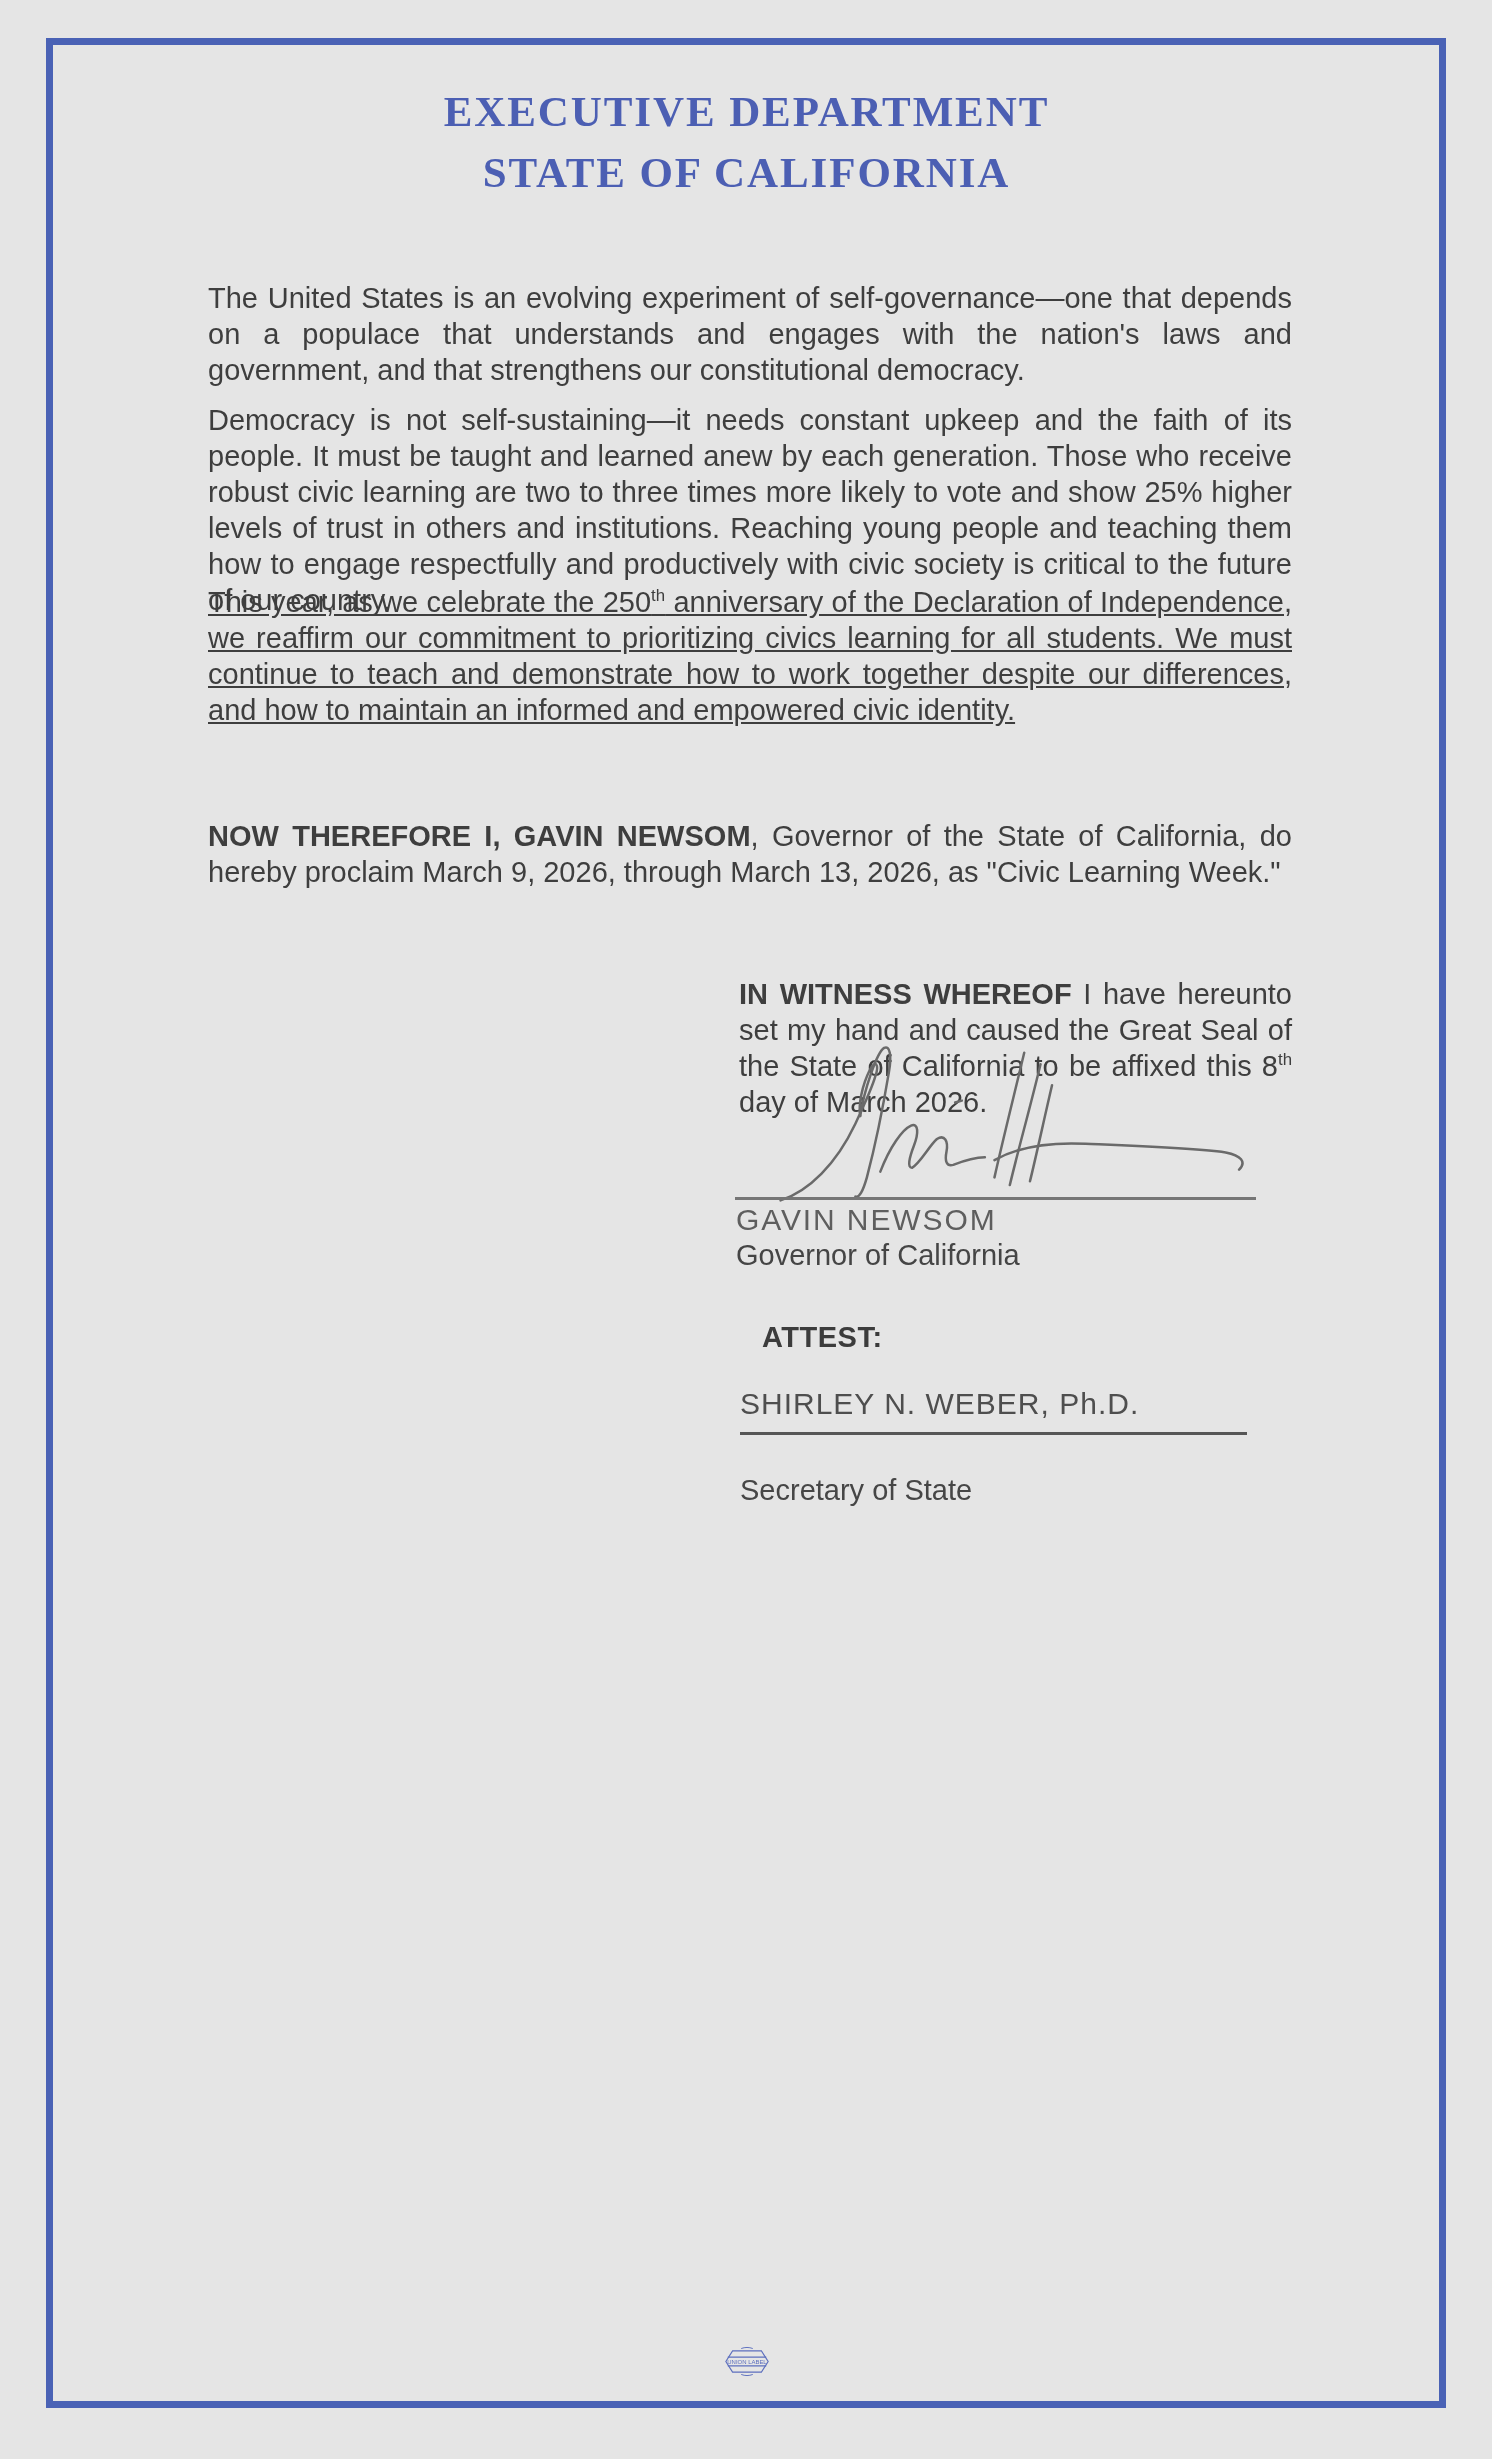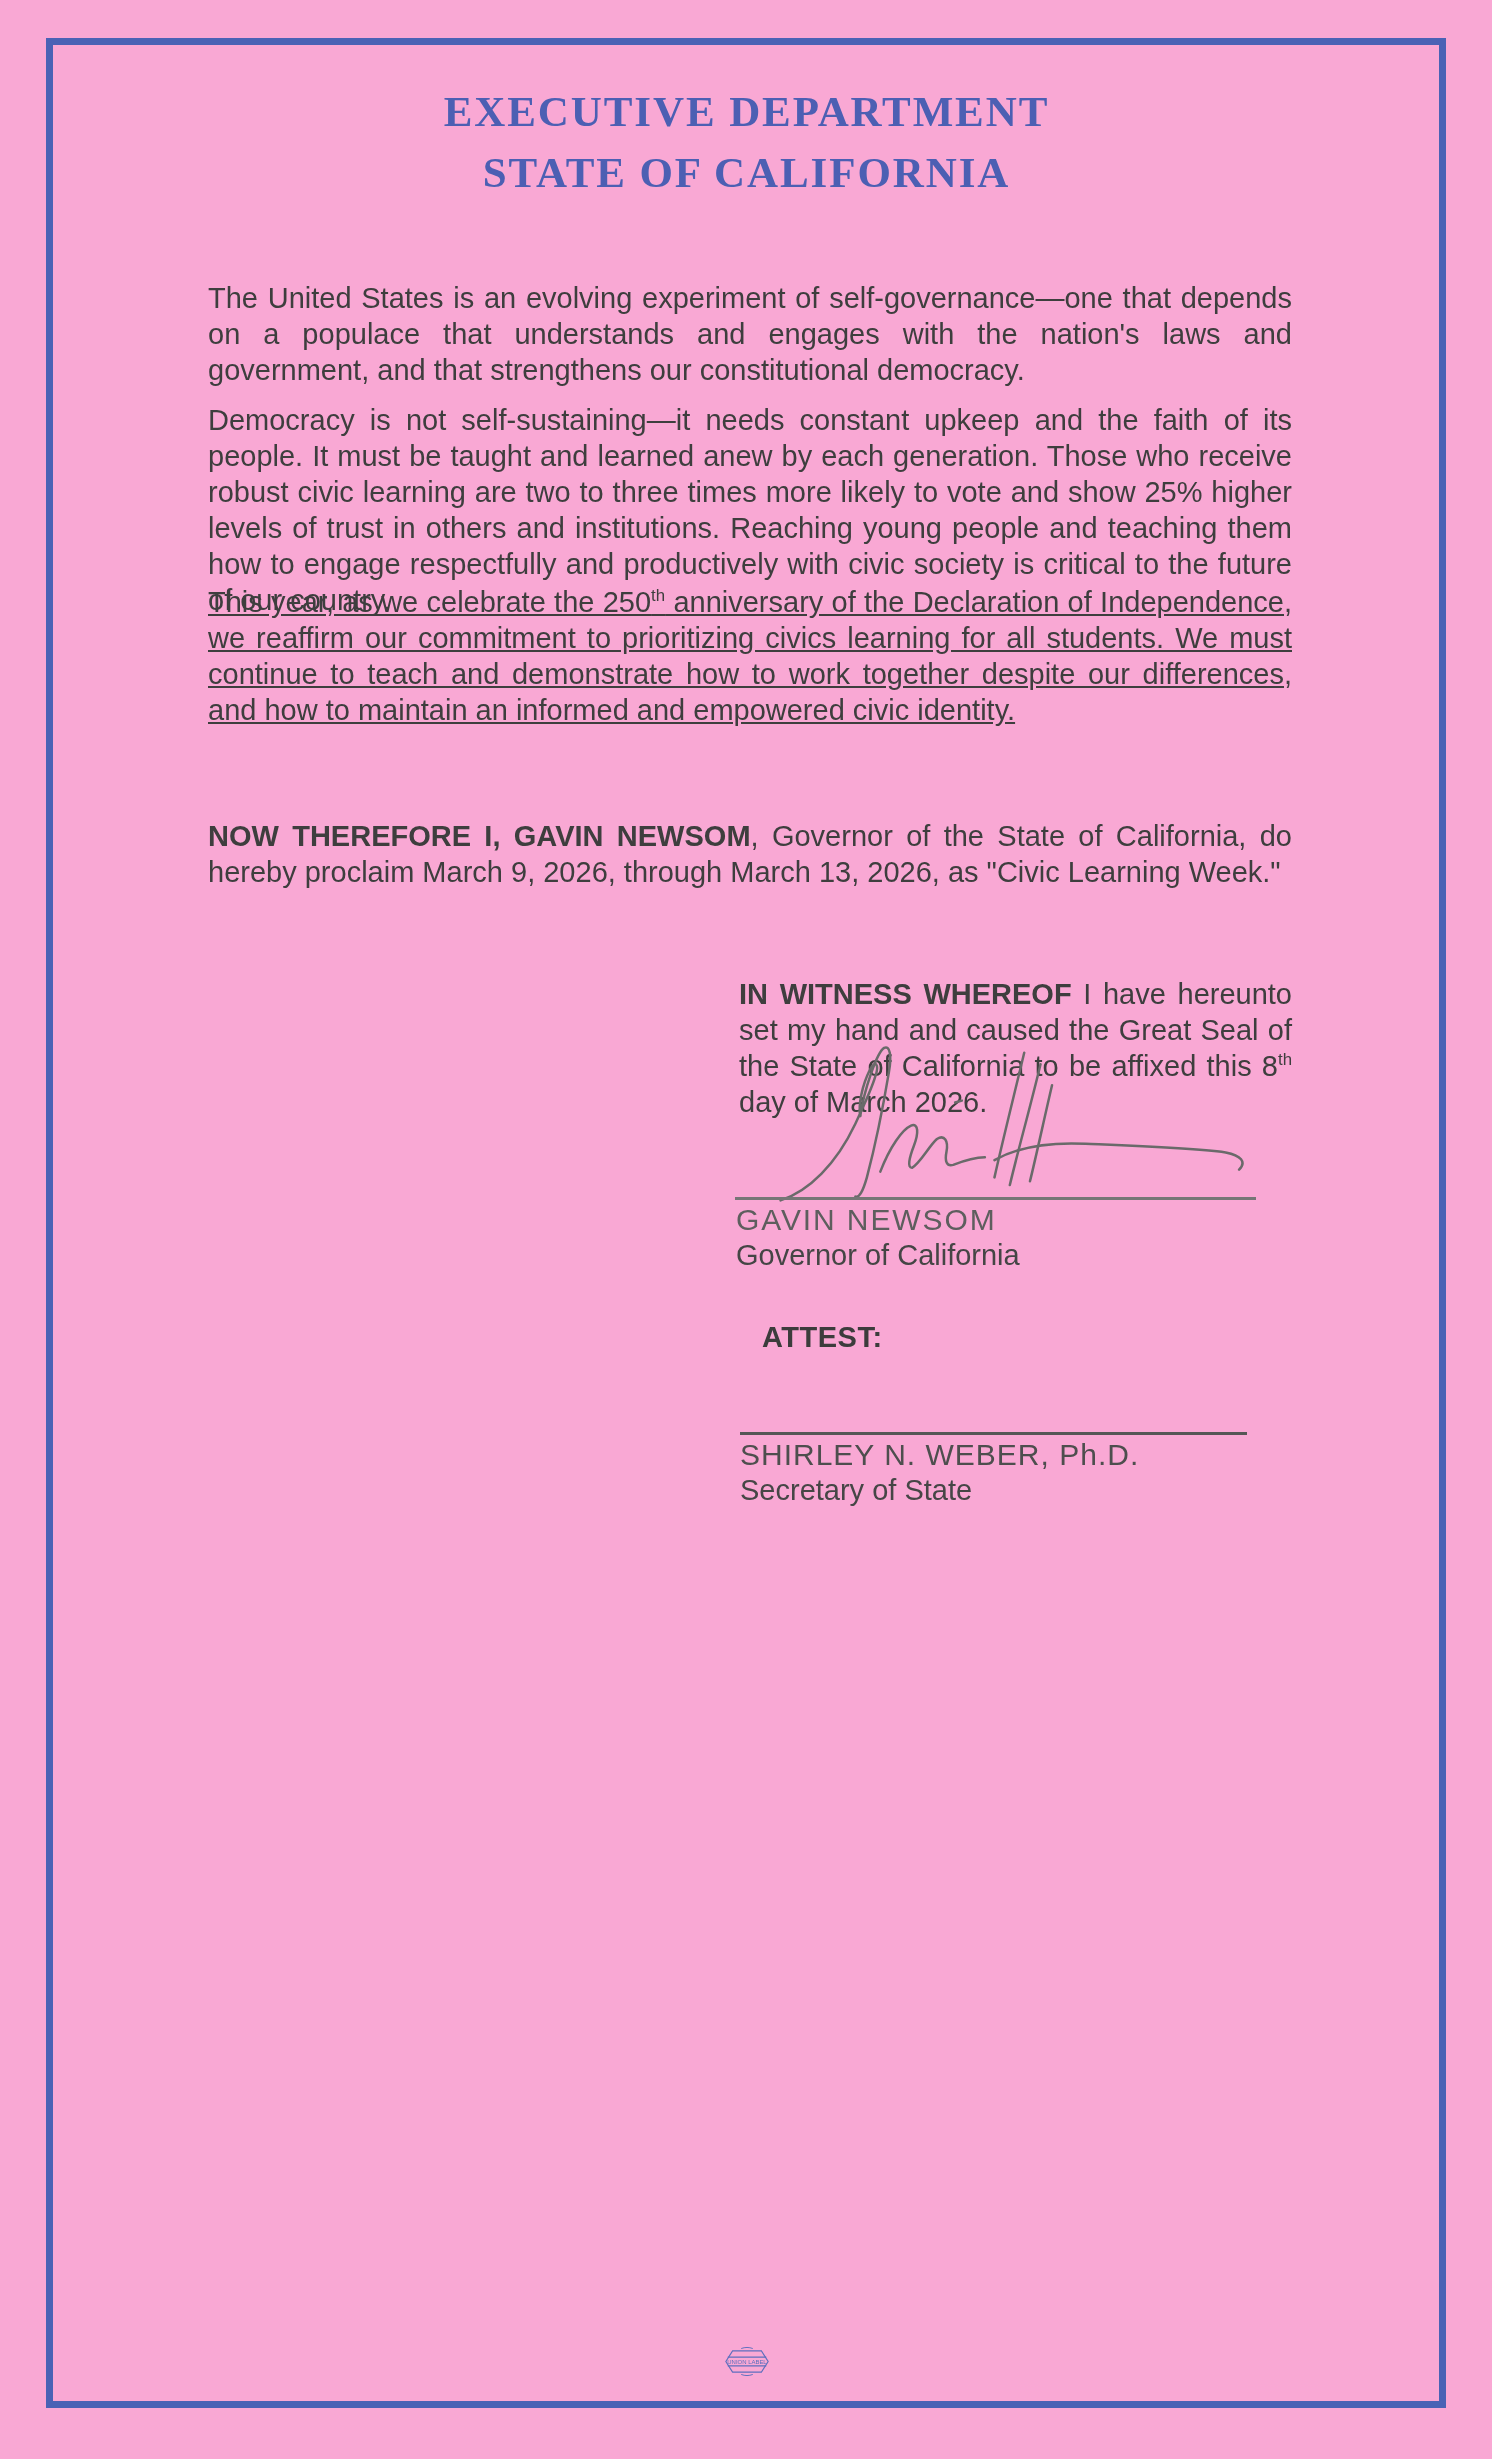--- a/index.html
+++ b/index.html
@@ -5,21 +5,21 @@
   html,body{margin:0;padding:0;}
   body{
     width:1493px;height:2459px;
     background:#fbfbf9;
     font-family:"Liberation Sans", sans-serif;
     position:relative;
     -webkit-font-smoothing:antialiased;
   }
   .page{
     position:absolute;left:0;top:0;width:1493px;height:2459px;
-    background:#f9a8d4;overflow:hidden;
+    background:#e5e5e5;overflow:hidden;
   }
   .frame{
     position:absolute;left:46px;top:38px;width:1400px;height:2370px;
     border:7.7px solid #4a62b5;box-sizing:border-box;
   }
   .letterhead{
     position:absolute;left:0;top:81px;width:1493px;
     text-align:center;
     font-family:"Liberation Serif", serif;
     font-weight:bold;
@@ -65,21 +65,21 @@
   }
   .sig-title{
     position:absolute;left:736px;top:1239px;
     font-size:29px;color:#454545;
   }
   .attest-label{
     position:absolute;left:762px;top:1321px;
     font-size:29px;font-weight:bold;color:#3c3c3c;letter-spacing:0.5px;
   }
   .attest-name{
-    position:absolute;left:740px;top:1438px;
+    position:absolute;left:740px;top:1387px;
     font-size:30px;color:#4e4e4e;letter-spacing:1px;
   }
   .attest-title{
     position:absolute;left:740px;top:1474px;
     font-size:29px;color:#464646;
   }
   .union-label{
     position:absolute;left:722px;top:2346px;width:50px;height:31px;
   }
 </style>

